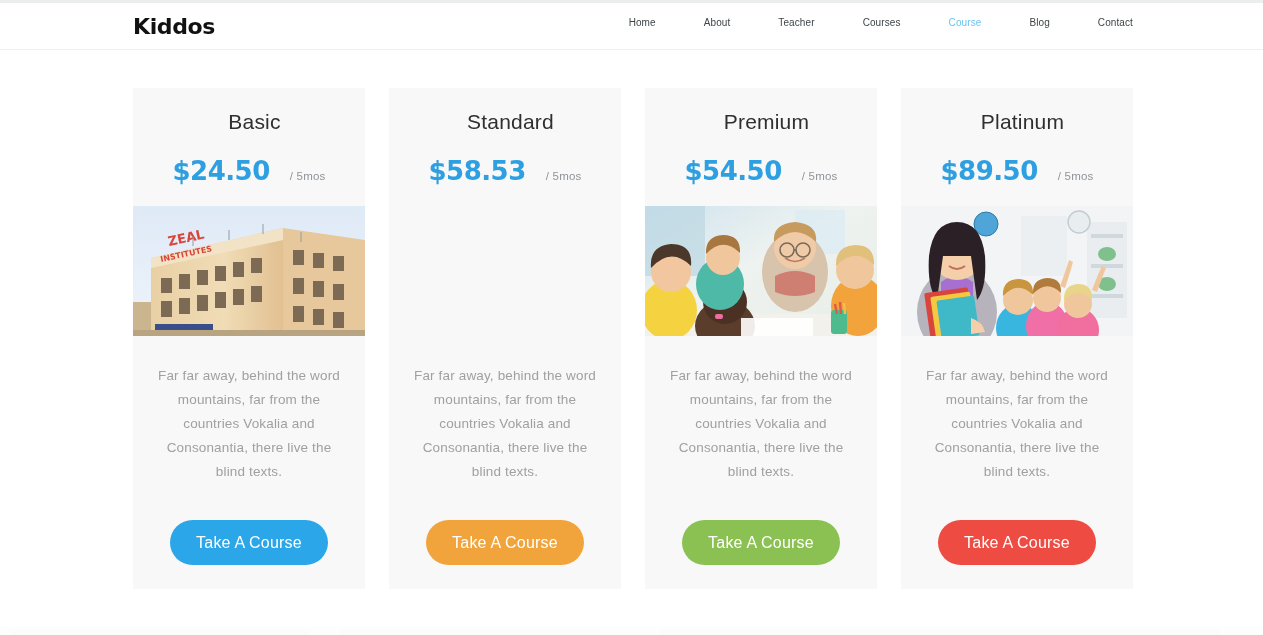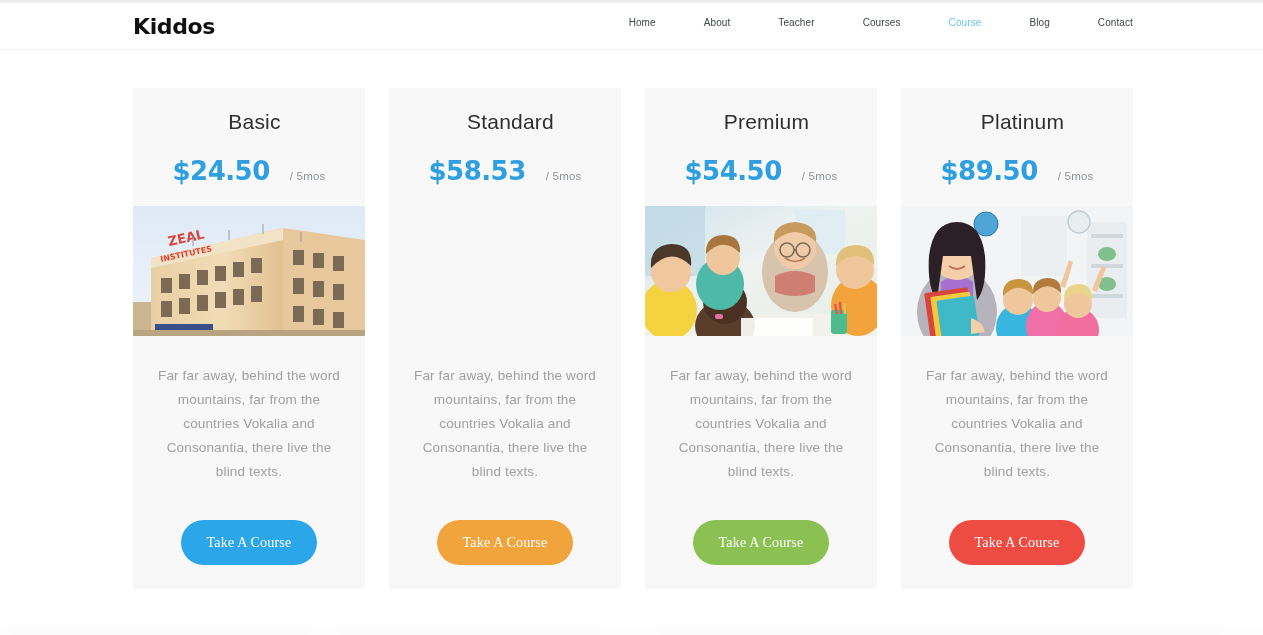--- a/index.html
+++ b/index.html
@@ -156,24 +156,24 @@
   .cta-btn {
     margin-top: 26px;
     display: inline-flex;
     align-items: center;
     justify-content: center;
     height: 45px;
     padding: 16px 26px;
     border: none;
     border-radius: 30px;
     color: #ffffff;
-    font-size: 14px;
+    font-size: 16px;
     letter-spacing: 0.2px;
     cursor: pointer;
-    font-family: Liberation Serif, serif;
+    font-family: Liberation Sans, sans-serif;
   }
 
   .cta-blue   { background: #2ba6e8; }
   .cta-orange { background: #f1a33c; }
   .cta-green  { background: #8bc152; }
   .cta-red    { background: #ee4b42; }
 
   
   .bottom-hint {
     position: absolute;

